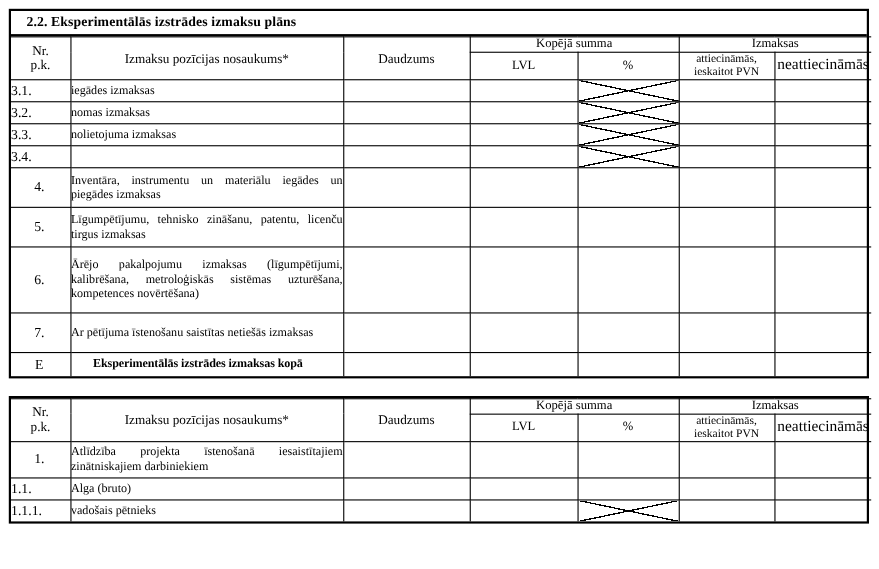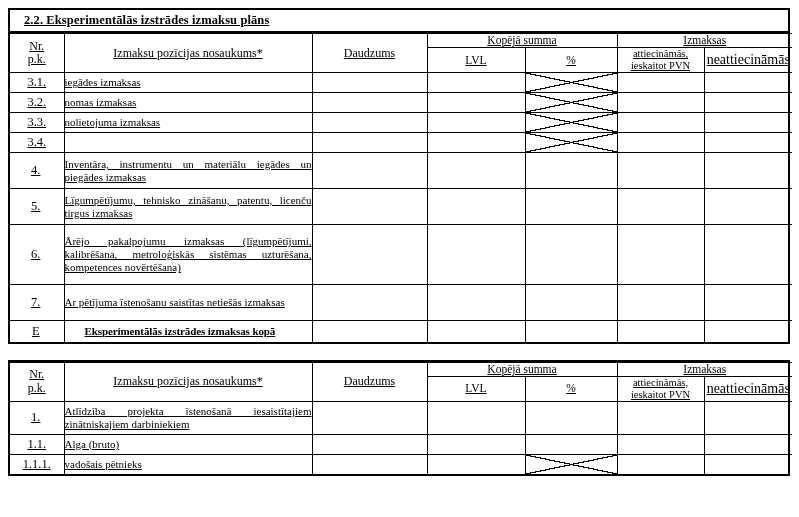--- a/index.html
+++ b/index.html
@@ -13,21 +13,20 @@
     overflow: hidden;
     font-family: "Liberation Serif", "DejaVu Serif", serif;
     color: #000000;
   }
   .page {
     position: relative;
     width: 667px;
     height: 517px;
     box-sizing: border-box;
     padding: 8px 9px 0 8px;
-    text-decoration: underline;
   }
 
   
   .plan-block {
     width: 782px;
     border: 2px solid #000;
     border-collapse: collapse;
     box-sizing: border-box;
   }
   .plan-block + .plan-block {
@@ -89,21 +88,21 @@
     font-size: 10.5px;
     line-height: 1.15;
     padding: 3px 1px;
   }
   th.h-neatt {
     font-size: 14px;
     padding: 3px 1px;
   }
 
   td.nr {
-    text-align: center;
+    text-align: left;
     padding: 2px 5px 3px 2px;
     font-size: 12.5px;
     white-space: nowrap;
   }
   td.nr.center {
     text-align: center;
     padding-right: 2px;
   }
   td.name {
     text-align: justify;

